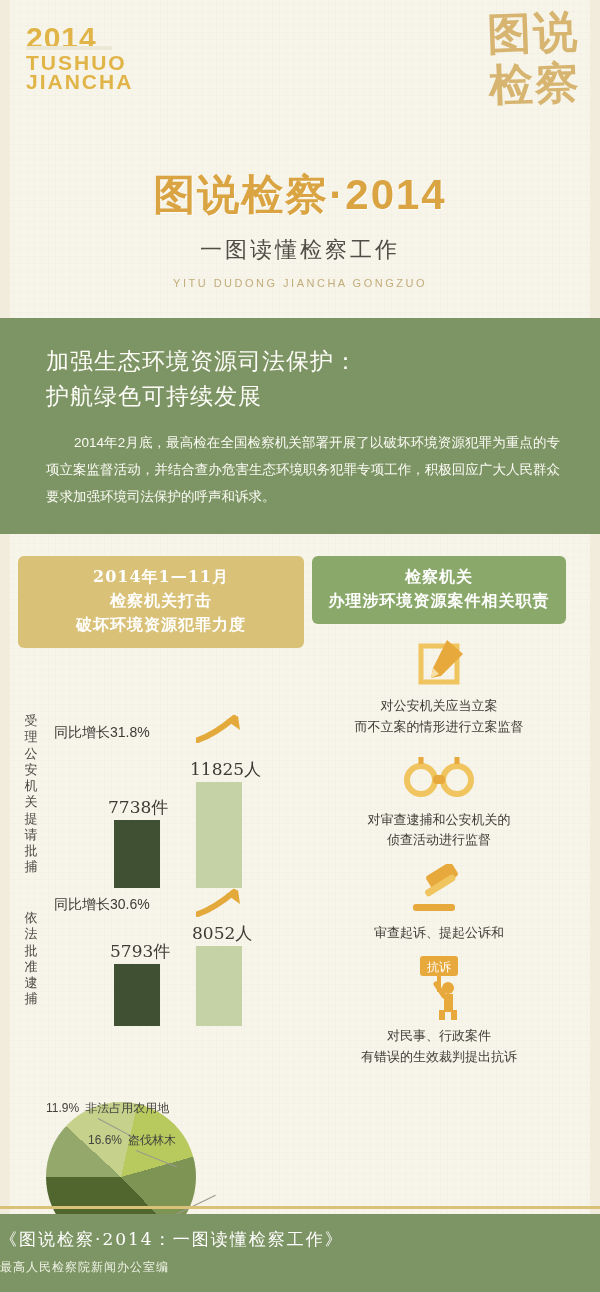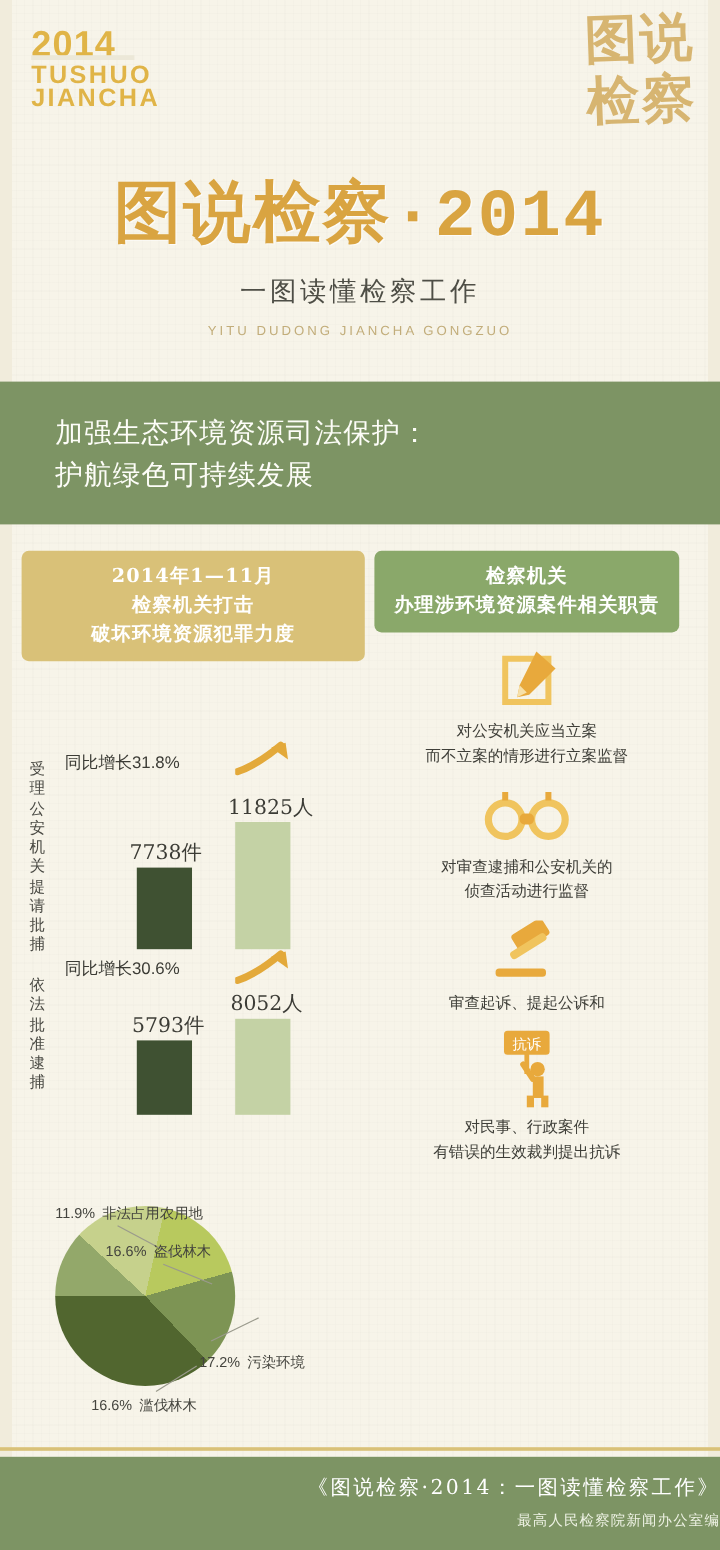--- a/index.html
+++ b/index.html
@@ -41,25 +41,26 @@
     color: #cda14a; opacity: 0.75;
     font-family: "DejaVu Serif", serif;
     font-size: 44px; font-weight: bold;
     line-height: 1.15;
     letter-spacing: 2px;
     transform: rotate(-2deg);
   }
 
   .title-wrap { position: absolute; left: 0; right: 0; top: 140px; text-align: center; }
   .main-title {
-    font-family: Liberation Mono, monospace;
-    font-size: 56px; font-weight: bold;
+    font-family: Liberation Sans, sans-serif;
+    font-size: 42px; font-weight: bold;
     color: #d9a441;
     letter-spacing: 2px;
     text-shadow: 1px 1px 0 rgba(255,255,255,0.7);
+    margin-top: 27px;
   }
   .sub-title {
     margin-top: 12px;
     font-family: "DejaVu Serif", serif;
     font-size: 22px; color: #4e4e46;
     letter-spacing: 3px;
   }
   .sub-title-pinyin {
     margin-top: 12px;
     font-size: 11px; color: #c2ad7a;
@@ -166,21 +167,21 @@
   .duty-icon { height: 56px; display: flex; align-items: center; justify-content: center; }
   .duty-text {
     margin-top: 6px;
     font-size: 13px; line-height: 1.6; color: #3f3f39;
   }
 
   
   .footer {
     position: absolute; left: 0; bottom: 0; width: 600px;
     background: #7d9464; color: #fff;
-    text-align: right;
+    text-align: left;
     padding: 14px 0 16px 0;
   }
   .footer-line {
     position: absolute; left: 0; right: 0; top: -8px; height: 3px; background: #d9c178;
   }
   .footer-title {
     font-family: "DejaVu Serif", serif;
     font-size: 17px; letter-spacing: 2px;
   }
   .footer-sub { margin-top: 8px; font-size: 12px; color: #eef2e4; letter-spacing: 1px; }
@@ -209,34 +210,35 @@
     <div class="title-wrap">
       <div class="main-title">图说检察·2014</div>
       <div class="sub-title">一图读懂检察工作</div>
       <div class="sub-title-pinyin">YITU DUDONG JIANCHA  GONGZUO</div>
     </div>
   </div>
 
   <div class="green-band">
     <div class="band-title">加强生态环境资源司法保护：</div>
     <div class="band-title">护航绿色可持续发展</div>
+    <div class="band-body">2014年2月底，最高检在全国检察机关部署开展了以破坏环境资源犯罪为重点的专项立案监督活动，并结合查办危害生态环境职务犯罪专项工作，积极回应广大人民群众要求加强环境司法保护的呼声和诉求。</div>
   </div>
 
   <div class="main">
 
     <div class="col-left">
       <div class="panel-head olive">
         <div>2014年1—11月</div>
         <div>检察机关打击</div>
         <div>破坏环境资源犯罪力度</div>
       </div>
 
       <div class="bars-area">
 
-        <div class="v-label" style="left:4px; top:72px;">受理公安机关提请批捕</div>
+        <div class="v-label" style="left:4px; top:55px;">受理公安机关提请批捕</div>
         <div class="growth" style="left:36px; top:66px;">同比增长31.8%</div>
         <svg class="arrow-up" style="left:178px; top:56px;" viewBox="0 0 46 30">
           <path d="M2 26 C14 22, 26 14, 38 4" stroke="#e3a93a" stroke-width="6" fill="none" stroke-linecap="round"></path>
           <path d="M42 2 L44 16 L30 6 Z" fill="#e3a93a"></path>
         </svg>
 
         <div class="bar-val" style="left:90px; top:138px;">7738件</div>
         <div class="bar-val" style="left:172px; top:100px;">11825人</div>
         <div class="bar dark" style="left:96px;  width:46px; height:68px; top:162px;"></div>
         <div class="bar light" style="left:178px; width:46px; height:106px; top:124px;"></div>

